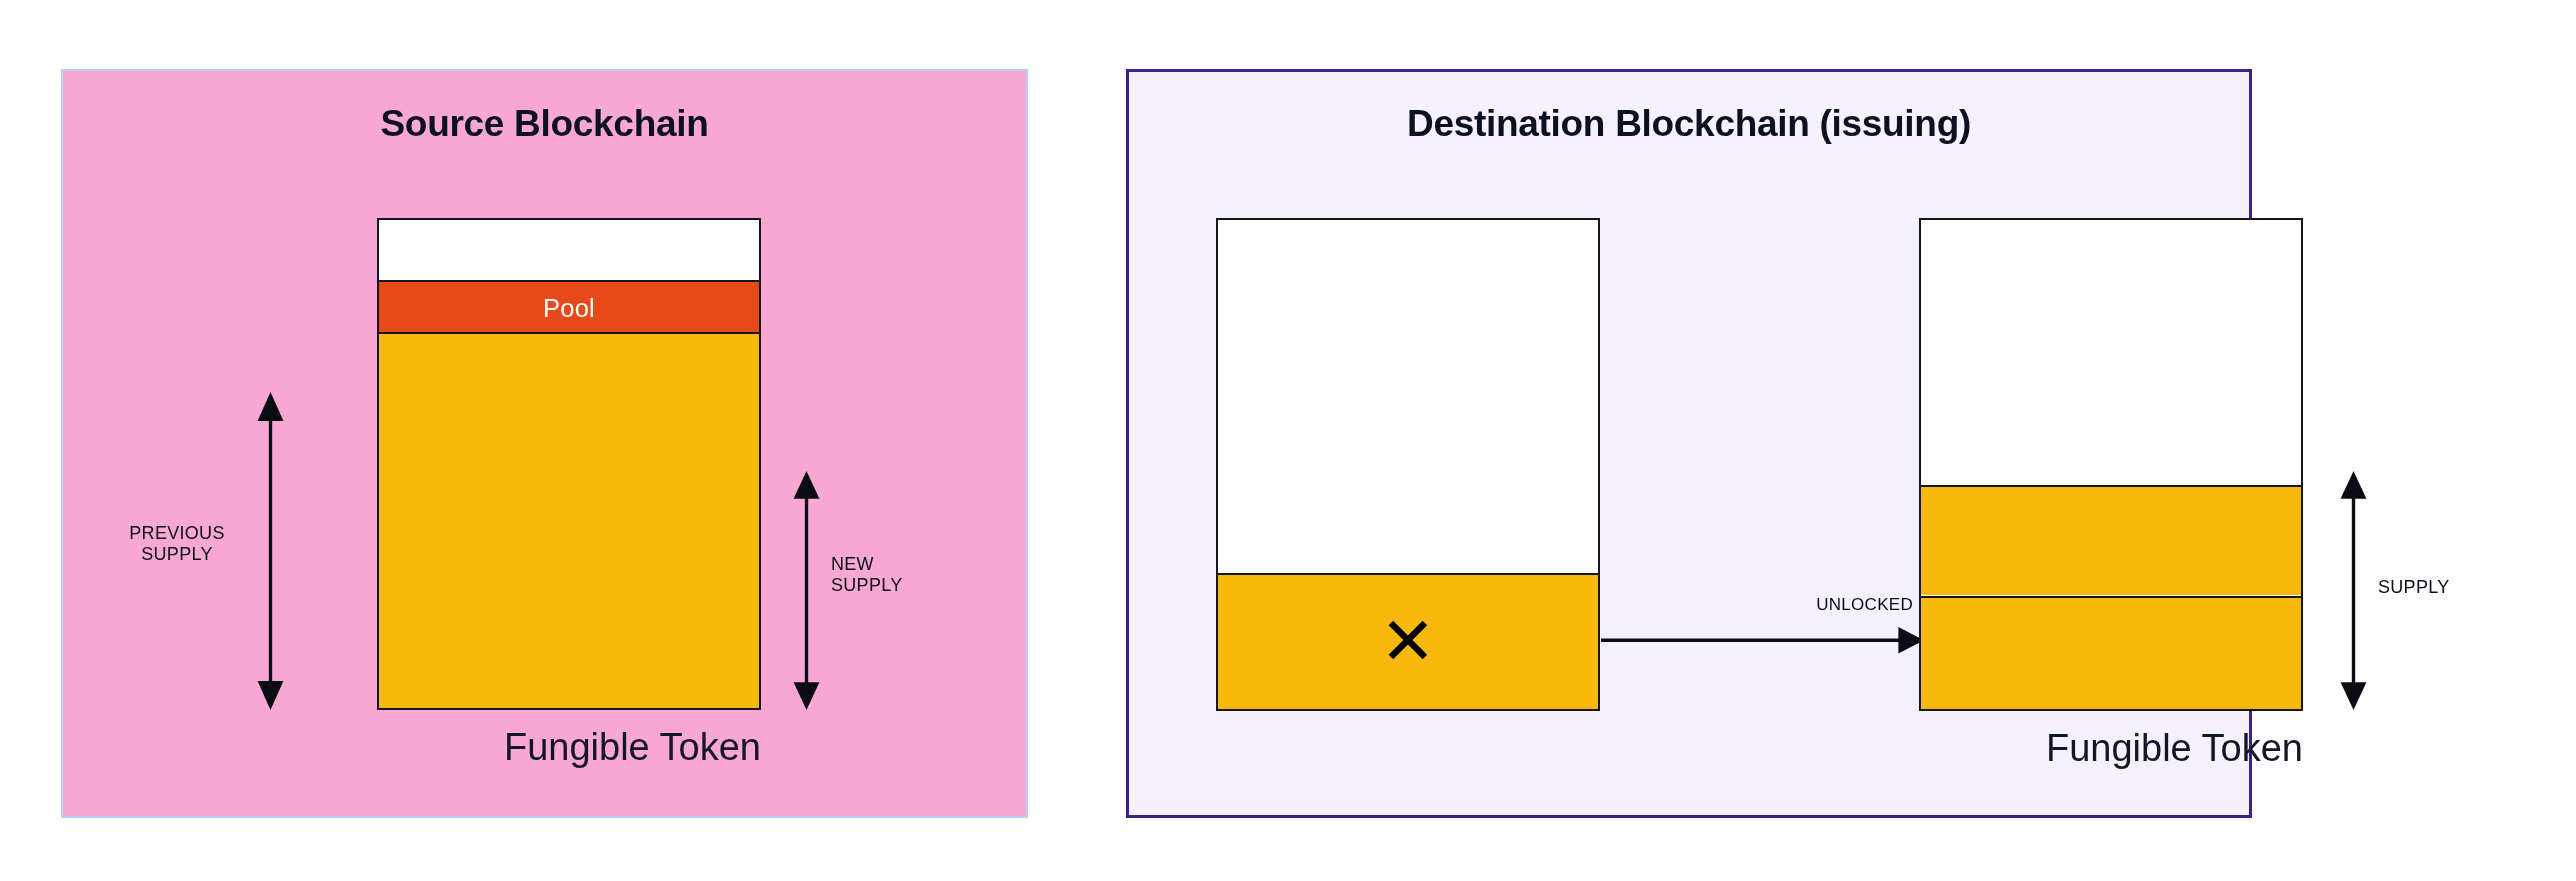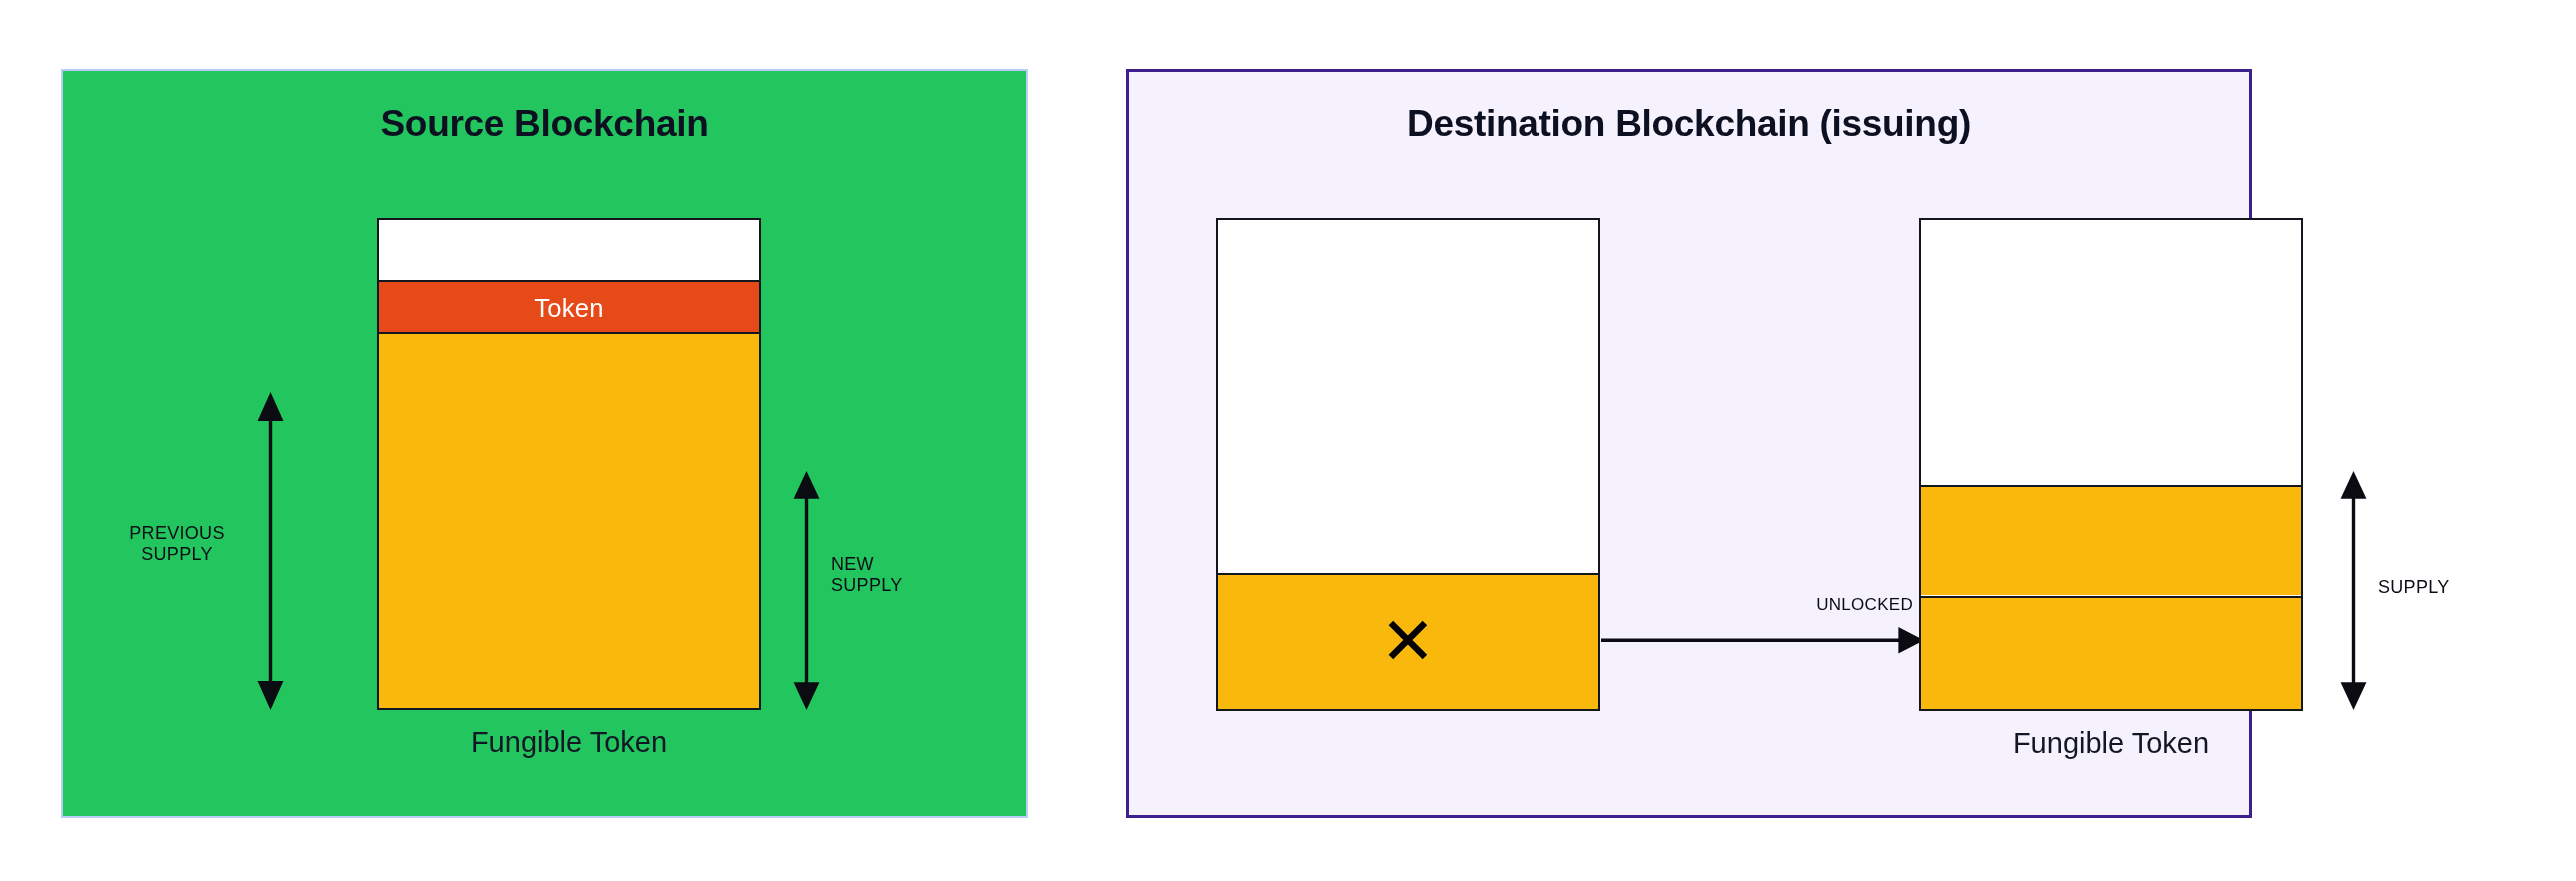--- a/index.html
+++ b/index.html
@@ -5,21 +5,21 @@
 <style>
   html,body{margin:0;padding:0;background:#ffffff;}
   body{
     width:2576px;height:881px;position:relative;overflow:hidden;
     font-family:"Liberation Sans","DejaVu Sans",sans-serif;
     color:#0E1221;
   }
   .panel{position:absolute;box-sizing:border-box;}
   #source-panel{
     left:61px;top:69px;width:967px;height:749px;
-    background:#22c55e;border:2.8px solid #B9CEF3;
+    background:#f9a8d4;border:2.8px solid #B9CEF3;
   }
   #dest-panel{
     left:1126px;top:69px;width:1126px;height:749px;
     background:#F6F2FD;border:3.3px solid #3E1F8E;
   }
   .panel-title{
     position:absolute;left:0;right:0;top:32px;
     text-align:center;font-size:37px;font-weight:700;
     letter-spacing:-0.3px;color:#0C1020;white-space:nowrap;
   }
@@ -34,22 +34,22 @@
   .seg-burn{background:#E54A18;}
   .seg-gold{background:#F8B90C;}
   .seg-topline{border-top:2.8px solid #14161F;}
   .seg-label{
     position:absolute;left:0;right:0;top:50%;
     transform:translateY(-50%);
     text-align:center;font-size:25.6px;color:#ffffff;
     font-weight:400;letter-spacing:0.2px;
   }
   .bar-caption{
-    position:absolute;text-align:center;
-    font-size:29px;font-weight:400;color:#131725;white-space:nowrap;
+    position:absolute;text-align:right;
+    font-size:38px;font-weight:400;color:#131725;white-space:nowrap;
   }
 
   
   .x-glyph{
     position:absolute;left:0;right:0;top:50%;
     transform:translateY(-50%);
     text-align:center;font-size:66px;line-height:1;
     font-weight:700;color:#000000;
     font-family:"DejaVu Sans",sans-serif;
   }
@@ -75,21 +75,21 @@
 </head>
 <body>
 
 <div class="panel" id="source-panel">
 
   <div class="panel-title">Source Blockchain</div>
 
   <div class="bar" style="left:314px;top:147px;width:384px;height:492px;">
     <div class="seg" style="top:0;height:60px;background:#ffffff;"></div>
     <div class="seg seg-burn seg-topline" style="top:60px;height:53px;">
-      <div class="seg-label">Token</div>
+      <div class="seg-label">Pool</div>
     </div>
     <div class="seg seg-gold seg-topline" style="top:112px;bottom:0;"></div>
   </div>
 
   <div class="bar-caption" style="left:314px;top:655px;width:384px;">Fungible Token</div>
 
   <div class="vmeasure" style="left:194px;top:321px;height:318px;">
     <svg viewBox="0 0 48 572" preserveAspectRatio="none">
       <line x1="24" y1="30" x2="24" y2="542" stroke="#0A0C12" stroke-width="6"></line>
       <polygon points="24,0 47,52 1,52" fill="#0A0C12"></polygon>

